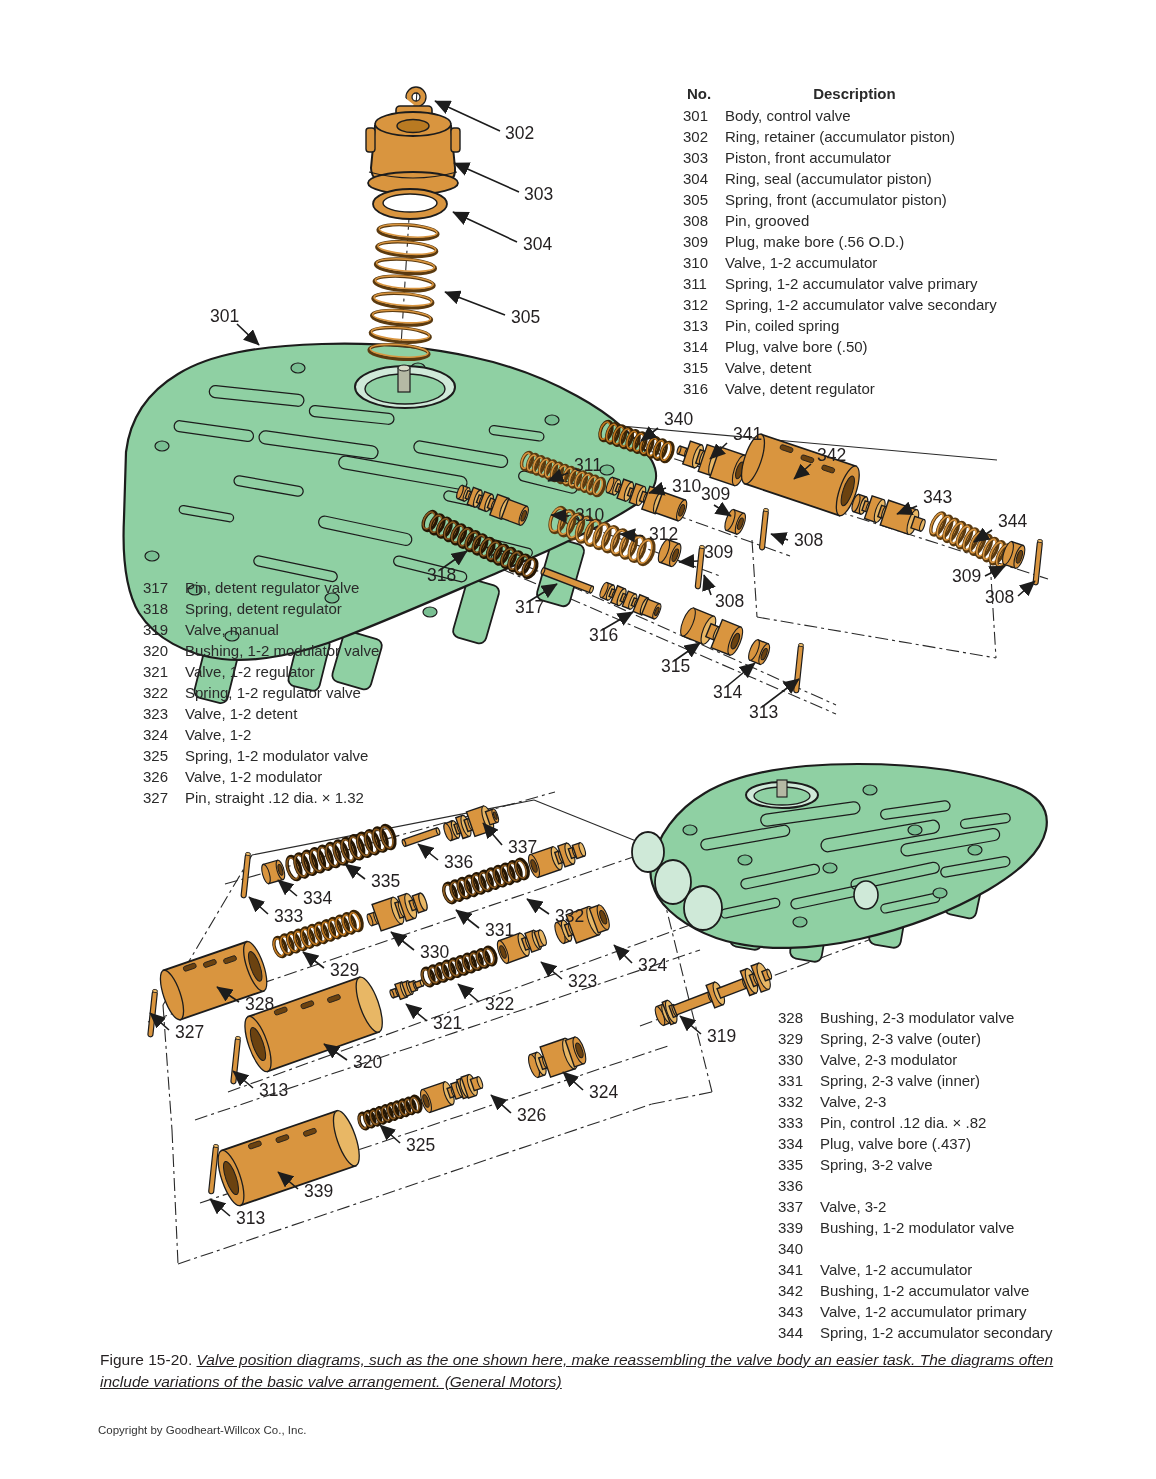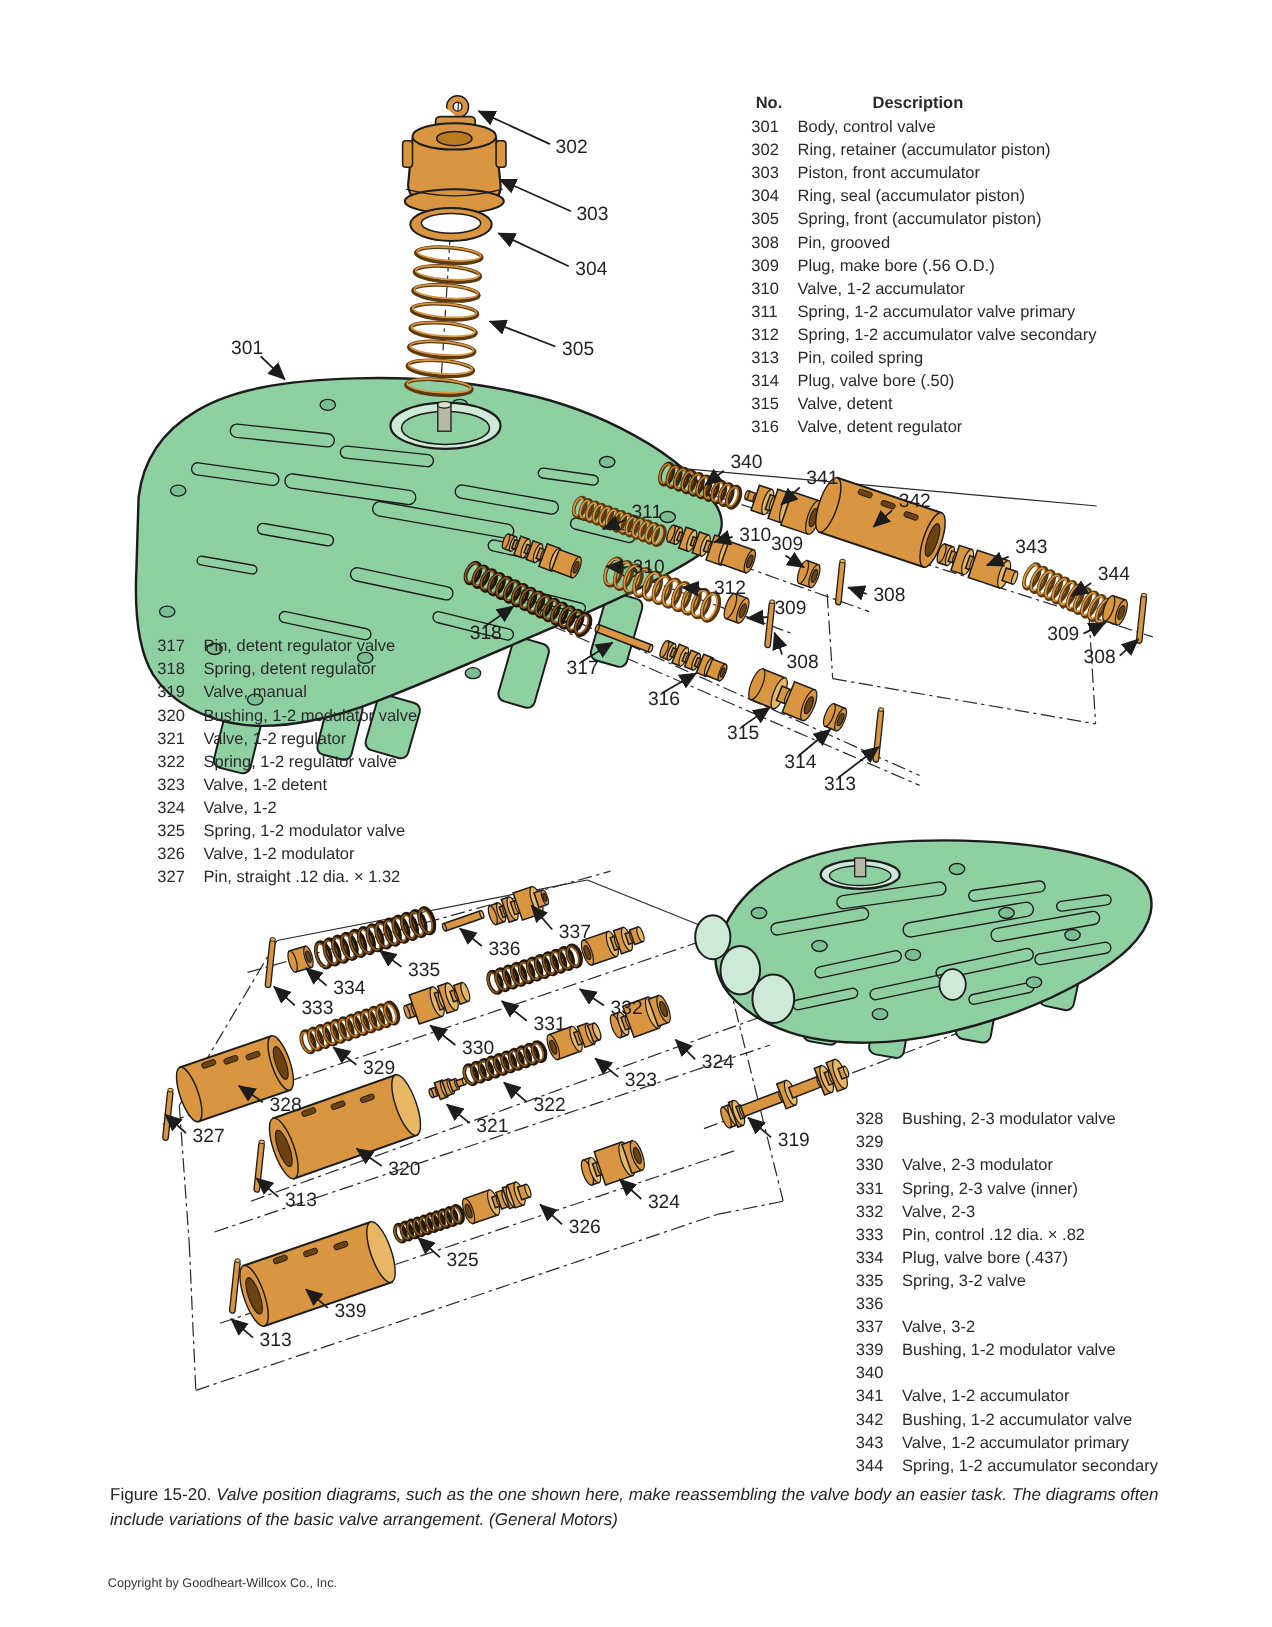--- a/index.html
+++ b/index.html
@@ -8,30 +8,30 @@
   svg.diagram{position:absolute;left:0;top:0;}
   .pagehead{position:absolute;top:31px;left:0;width:100%;height:22px;
             font-family:"Liberation Serif",serif;font-weight:bold;font-size:16px;}
   .ph-left{position:absolute;left:170px;top:0;}
   .ph-chapter{margin-right:26px;}
   .ph-page{position:absolute;left:1058px;top:0;}
   .plist{position:absolute;font-size:15px;line-height:21px;color:#2a2a2a;}
   .plist .row{display:flex;}
   .plist .no{width:42px;flex:none;}
   .plist .desc{flex:1;}
-  .lhead{display:flex;font-weight:bold;margin-bottom:1px;}
+  .lhead{display:flex;font-weight:bold;margin-bottom:1px;gap:20px;}
   .lhead .h-no{margin-left:4px;}
   .lhead .h-desc{margin-left:82px;}
   #list1{left:683px;top:83px;width:472px;}
   #list2{left:143px;top:577px;width:430px;}
   #list3{left:778px;top:1007px;width:378px;}
   .caption{position:absolute;left:100px;top:1349px;width:1002px;font-size:15.5px;line-height:22px;}
   .cap-label{font-weight:normal;}
-  .cap-text{font-style:italic;}
-  .copyright{position:absolute;left:98px;top:1424px;font-size:11.5px;color:#333;margin-top:10px;}
+  .cap-text{font-style:italic;text-decoration:underline;}
+  .copyright{position:absolute;left:98px;top:1424px;font-size:11.5px;color:#333;}
   .co{font-size:17.5px;font-family:"Liberation Sans",sans-serif;fill:#231f20;}
 </style>
 </head>
 <body>
 
 <div class="page">
 
   <svg class="diagram" id="diagram" width="1156" height="1479" viewBox="0 0 1156 1479">
       <defs>
         <marker id="arr" markerWidth="11" markerHeight="9" refX="9.5" refY="4.5" orient="auto">
@@ -973,20 +973,21 @@
   </div>
 
   <div class="plist" id="list3">
     <div id="l3rows">
         <div class="row">
           <span class="no">328</span>
           <span class="desc">Bushing, 2-3 modulator valve</span>
         </div>
         <div class="row">
           <span class="no">329</span>
+          <span class="desc">Spring, 2-3 valve (outer)</span>
         </div>
         <div class="row">
           <span class="no">330</span>
           <span class="desc">Valve, 2-3 modulator</span>
         </div>
         <div class="row">
           <span class="no">331</span>
           <span class="desc">Spring, 2-3 valve (inner)</span>
         </div>
         <div class="row">

